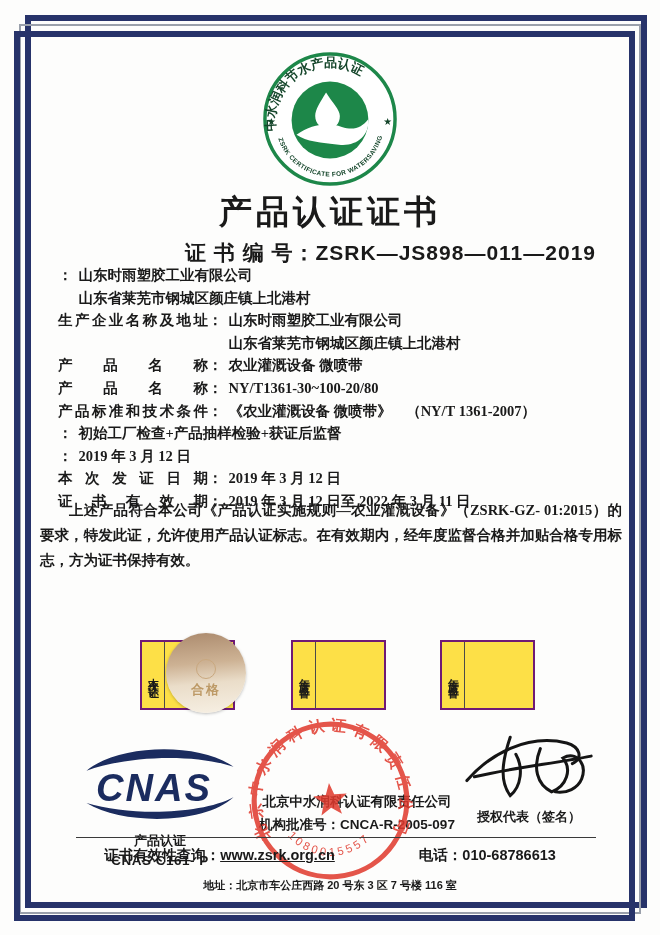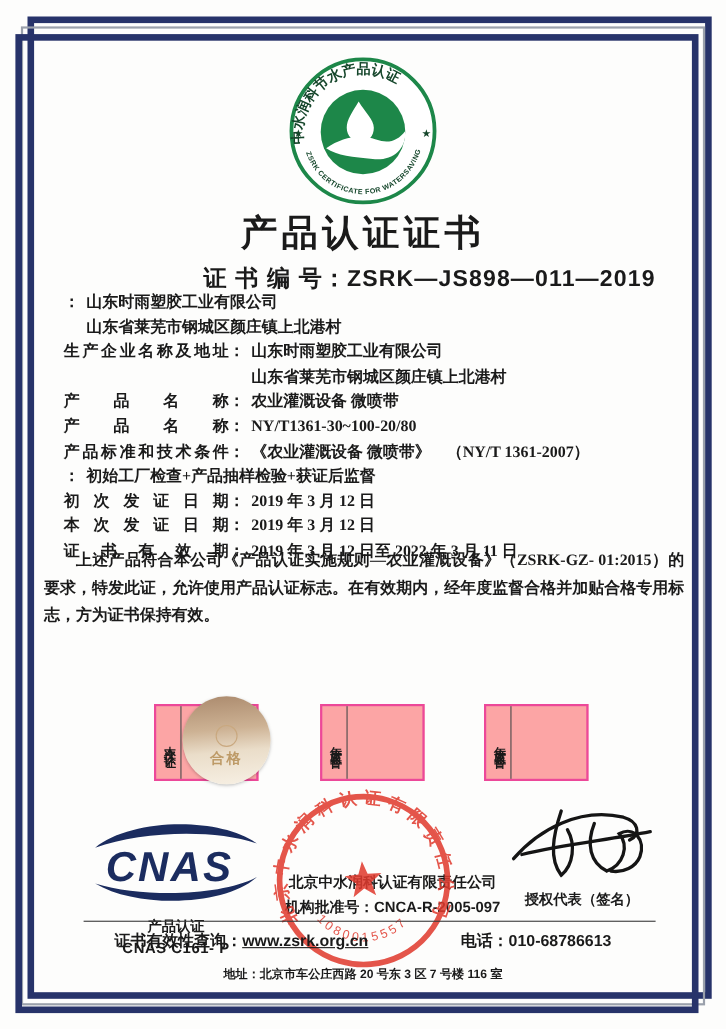--- a/index.html
+++ b/index.html
@@ -22,21 +22,21 @@
   .flabel{display:inline-block;width:150px;font-family:"Liberation Sans",sans-serif;font-weight:bold;
           text-align:justify;text-align-last:justify;white-space:nowrap;}
   .fcolon{font-family:"Liberation Sans",sans-serif;font-weight:bold;}
   .fval{margin-left:6px;font-weight:600;}
   .fval .l2{display:block;}
 
   .statement{position:absolute;top:458px;left:4px;right:2px;font-size:14.5px;line-height:25px;
              text-indent:2em;font-weight:600;text-align:justify;}
 
   .boxes{position:absolute;top:600px;left:0;right:0;height:70px;}
-  .vbox{position:absolute;width:91px;height:66px;border:2px solid #ec4899;background:#fca5a5;display:flex;}
+  .vbox{position:absolute;width:91px;height:66px;border:2px solid #701a75;background:#fde047;display:flex;}
   .vbox .lab{width:22px;border-right:1.5px solid #4a4a4a;display:flex;align-items:center;justify-content:center;
              writing-mode:vertical-rl;text-orientation:upright;font-family:"Liberation Sans",sans-serif;
              font-size:11px;font-weight:bold;letter-spacing:3px;padding:2px 0;}
   .sticker{position:absolute;left:24px;top:-9px;width:80px;height:80px;border-radius:50%;
            background:linear-gradient(175deg,#ab8a6d 0%,#cdb294 38%,#eaddc9 62%,#f7f0e4 100%);
            box-shadow:0 1px 3px rgba(0,0,0,.25);display:flex;flex-direction:column;align-items:center;}
   .sticker .ring{margin-top:26px;width:18px;height:18px;border:1.5px solid #c9a87f;border-radius:50%;}
   .sticker .stxt{margin-top:2px;font-size:13px;font-weight:bold;color:#bd9a67;
                  font-family:"Liberation Sans",sans-serif;letter-spacing:2px;}
 
@@ -118,21 +118,20 @@
       <div class="frow">
         <span class="flabel">产品标准和技术条件</span>
           <span class="fcolon">：</span>
         <span class="fval">《农业灌溉设备  微喷带》　（NY/T 1361-2007）</span>
       </div>
       <div class="frow">
           <span class="fcolon">：</span>
         <span class="fval">初始工厂检查+产品抽样检验+获证后监督</span>
       </div>
       <div class="frow">
-        <span class="flabel">初次发证日期</span>
           <span class="fcolon">：</span>
         <span class="fval">2019 年 3 月 12 日</span>
       </div>
       <div class="frow">
         <span class="flabel">本次发证日期</span>
           <span class="fcolon">：</span>
         <span class="fval">2019 年 3 月 12 日</span>
       </div>
       <div class="frow">
         <span class="flabel">证书有效期</span>

